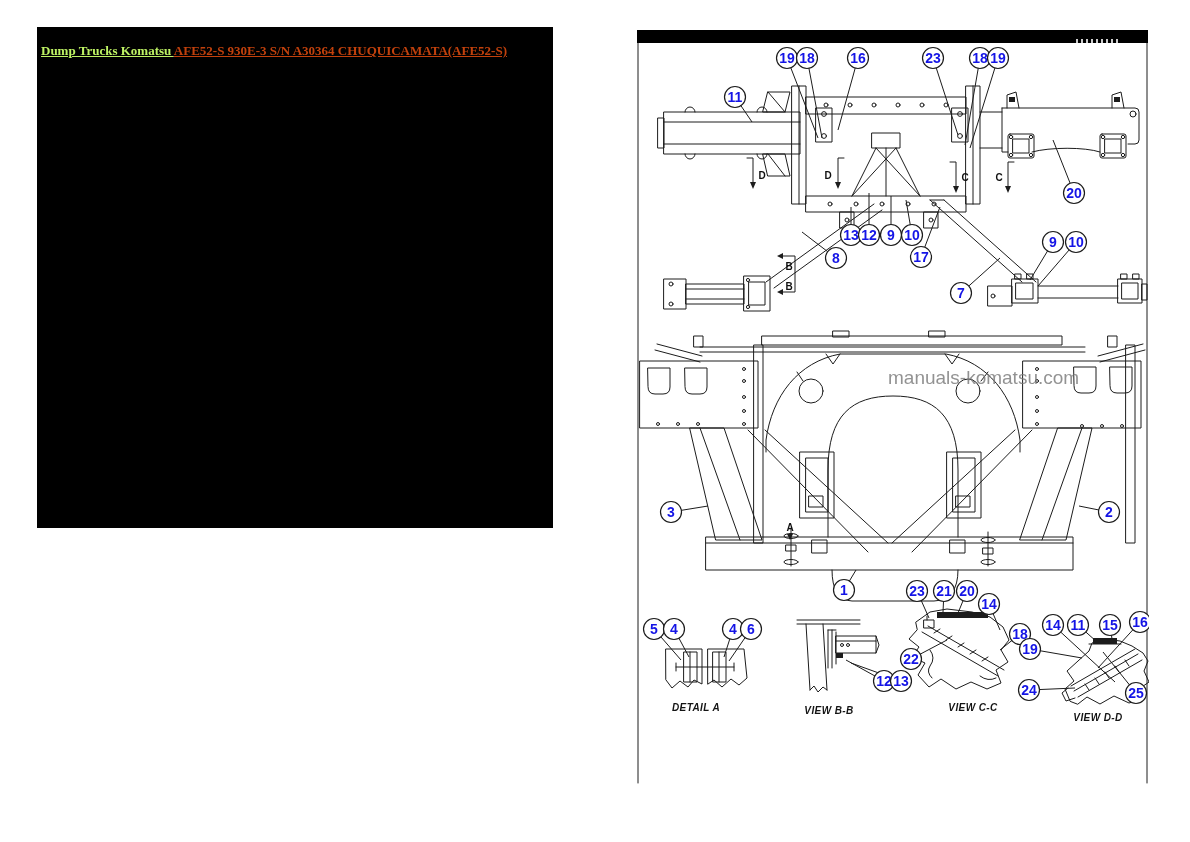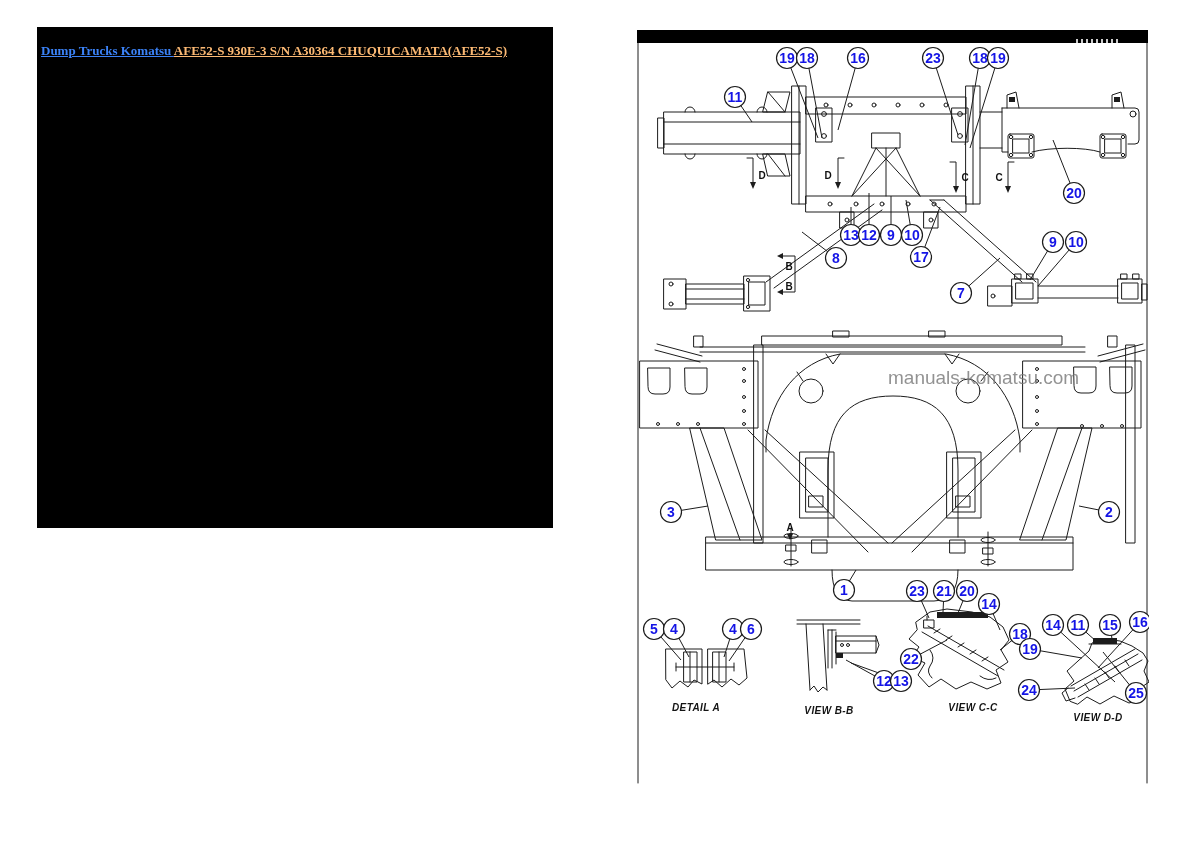--- a/index.html
+++ b/index.html
@@ -28,21 +28,21 @@
     text-anchor:middle;letter-spacing:.4px;}
   .wm{font:19px "Liberation Sans",sans-serif;opacity:.8;}
 </style>
 </head>
 <body>
 
 <div class="screen">
 
   <div class="left-panel">
     <a href="#">
-      <span style="color: #3b82f6;">Dump Trucks Komatsu </span><span style="color: #fdba74; text-align: center;">AFE52-S 930E-3 S/N A30364 CHUQUICAMATA(AFE52-S)</span>
+      <span style="color: #bef264;">Dump Trucks Komatsu </span><span style="color: #c2410c; text-align: center;">AFE52-S 930E-3 S/N A30364 CHUQUICAMATA(AFE52-S)</span>
     </a>
   </div>
 
   <div class="page-topbar"></div>
   <div class="topbar-marks"></div>
 
   <svg class="diagram" viewBox="637 43 512 742" xmlns="http://www.w3.org/2000/svg">
 
     <g class="art" stroke-width="1.6">
       <path d="M638,43 V783 M1147,43 V783"></path>

